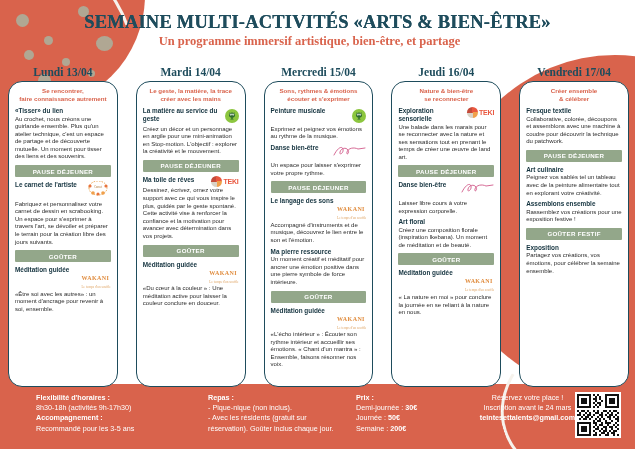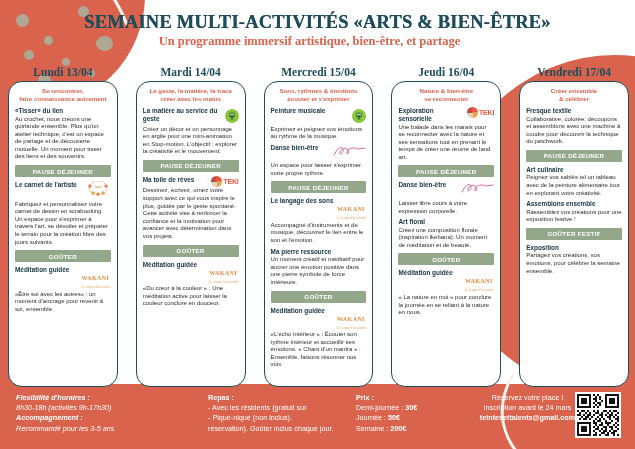--- a/index.html
+++ b/index.html
@@ -114,21 +114,21 @@
   .wreath{
     width:26px;height:15px;display:inline-block;
   }
   .sig{width:34px;height:14px;display:inline-block;}
 
   
   .footer{
     position:absolute;left:0;right:0;bottom:0;height:65px;color:#ffffff;
   }
   .f-col{position:absolute;top:9px;font-size:7.2px;line-height:10.2px;}
-  .f1{left:16px;width:175px;font-style:italic;}
+  .f1{left:36px;width:175px;}
   .f2{left:208px;width:175px;}
   .f3{left:356px;width:110px;}
   .f4{left:470px;width:115px;text-align:center;}
   .f-lbl{font-weight:bold;}
   .price-val{font-weight:bold;}
   .f4 .b{font-weight:bold;}
   .qr{
     position:absolute;right:14px;top:8px;width:46px;height:46px;
     background:#ffffff;padding:2px;box-sizing:border-box;
   }
@@ -385,22 +385,22 @@
 
   <div class="footer">
     <div class="f-col f1">
       <div class="f-lbl">Flexibilité d'horaires :</div>
       <div>8h30-18h (activités 9h-17h30)</div>
       <div class="f-lbl">Accompagnement :</div>
       <div>Recommandé pour les 3-5 ans</div>
     </div>
     <div class="f-col f2">
       <div class="f-lbl">Repas :</div>
+      <div>- Pique-nique (non inclus).</div>
       <div>- Avec les résidents (gratuit sur</div>
-      <div>- Pique-nique (non inclus).</div>
       <div>réservation). Goûter inclus chaque jour.</div>
     </div>
     <div class="f-col f3">
       <div class="f-lbl">Prix :</div>
       <div><span>Demi-journée : </span><span class="price-val">30€</span></div>
       <div><span>Journée : </span><span class="price-val">50€</span></div>
       <div><span>Semaine : </span><span class="price-val">200€</span></div>
     </div>
     <div class="f-col f4">
       <div>Réservez votre place !</div>

